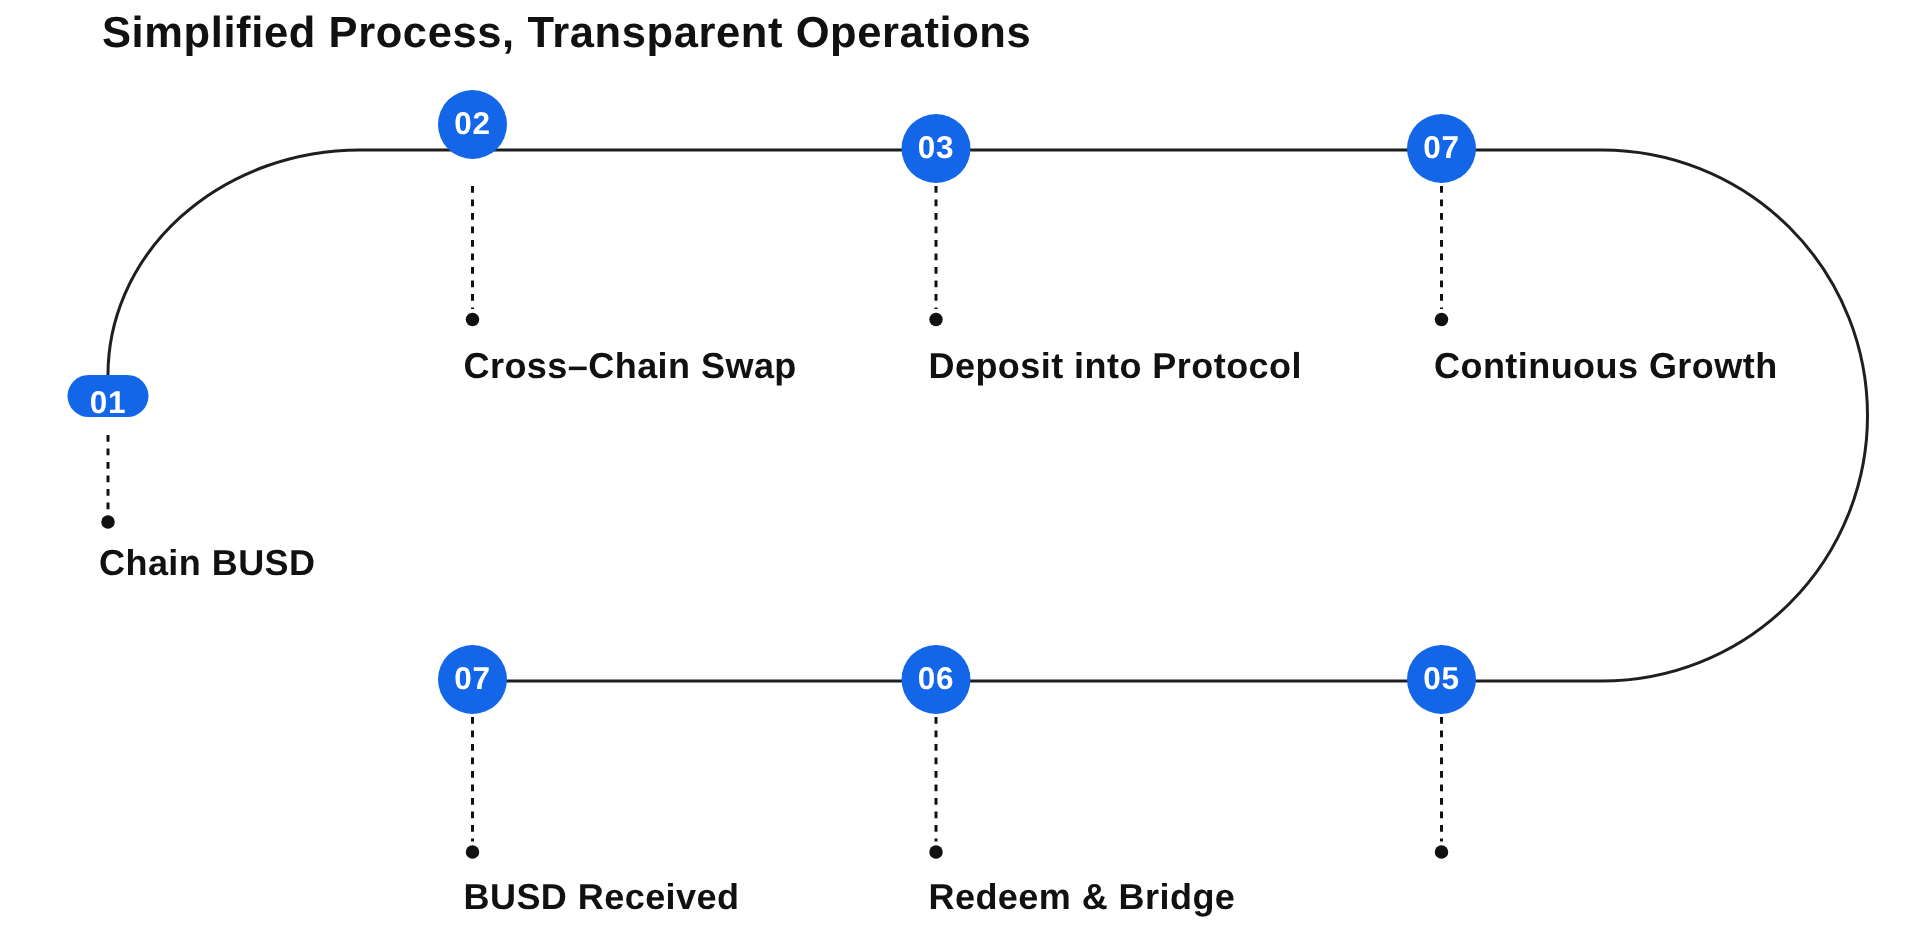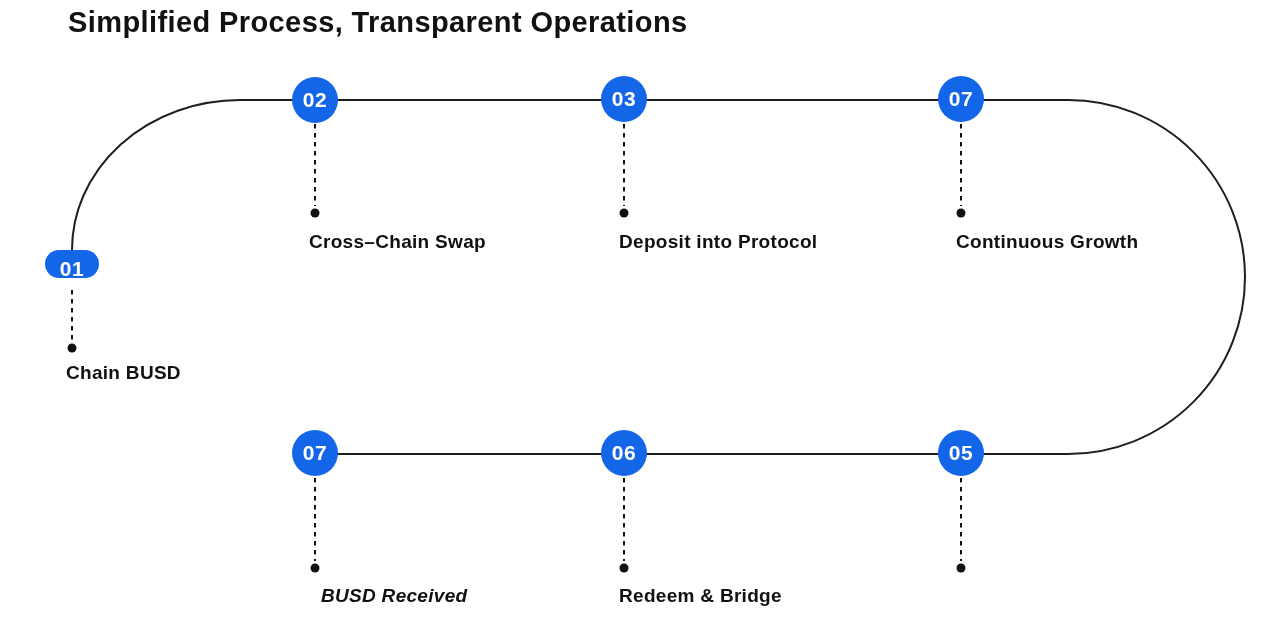--- a/index.html
+++ b/index.html
@@ -63,21 +63,21 @@
     line-height: 46px;
   }
   .badge.pill {
     width: 54px;
     height: 28px;
     border-radius: 19px;
     line-height: 38px;
   }
   .step-label {
     position: absolute;
-    font-size: 19px;
+    font-size: 24px;
     font-weight: 700;
     letter-spacing: 0.3px;
     color: #111111;
     white-space: nowrap;
   }
 </style>
 </head>
 <body>
 
 <div class="canvas">
@@ -101,30 +101,30 @@
     <circle class="end-dot" cx="611" cy="213" r="4.5"></circle>
     <circle class="end-dot" cx="948" cy="213" r="4.5"></circle>
     <circle class="end-dot" cx="948" cy="568" r="4.5"></circle>
     <circle class="end-dot" cx="611" cy="568" r="4.5"></circle>
     <circle class="end-dot" cx="302" cy="568" r="4.5"></circle>
   </svg>
 
   <div class="badge pill" style="left:32px; top:250px;">01</div>
   <div class="step-label" style="left:53px; top:362px;">Chain BUSD</div>
 
-  <div class="badge round" style="left:279px; top:77px;">02</div>
+  <div class="badge round" style="left:279px; top:60px;">02</div>
   <div class="step-label" style="left:296px; top:231px;">Cross–Chain Swap</div>
 
   <div class="badge round" style="left:588px; top:76px;">03</div>
   <div class="step-label" style="left:606px; top:231px;">Deposit into Protocol</div>
 
   <div class="badge round" style="left:925px; top:76px;">07</div>
   <div class="step-label" style="left:943px; top:231px;">Continuous Growth</div>
 
   <div class="badge round" style="left:925px; top:430px;">05</div>
 
   <div class="badge round" style="left:588px; top:430px;">06</div>
   <div class="step-label" style="left:606px; top:585px;">Redeem &amp; Bridge</div>
 
   <div class="badge round" style="left:279px; top:430px;">07</div>
-  <div class="step-label" style="left:308px; top:585px;font-style:italic;">BUSD Received</div>
+  <div class="step-label" style="left:296px; top:585px;">BUSD Received</div>
 
 </div>
 
 </body></html>

